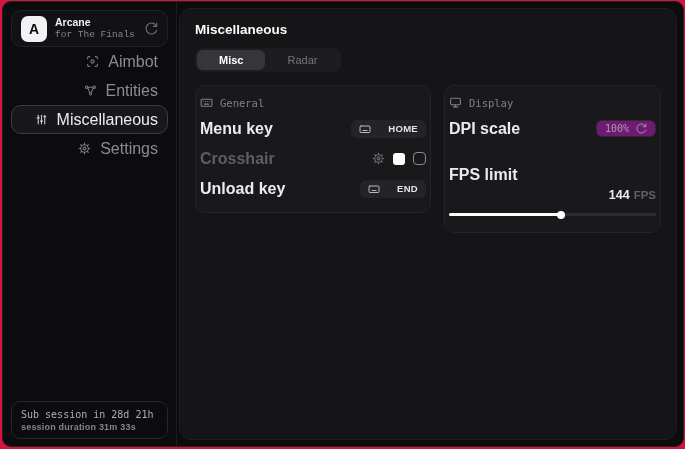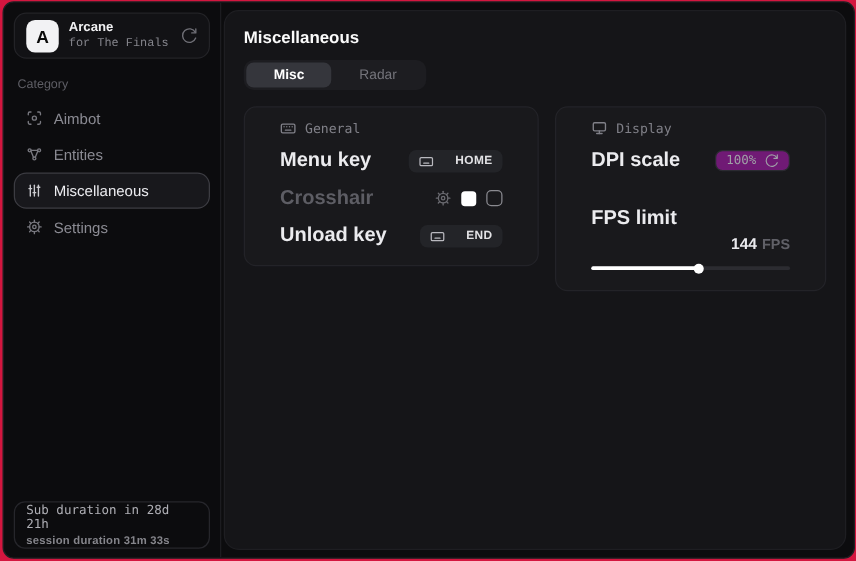--- a/index.html
+++ b/index.html
@@ -20,21 +20,21 @@
     font-weight:bold; font-size:14px; color:#0a0a0a; }
   .app-titles { display:flex; flex-direction:column; line-height:1.25; }
   .app-name { font-size:10.5px; font-weight:bold; color:#f0f0f2; }
   .app-sub { font-size:9.5px; color:#85858c;font-family:Liberation Mono, monospace; }
   .hdr-refresh { margin-left:auto; color:#6f6f76; display:flex; }
 
   .category-label { margin:15px 3px 7px; font-size:10px; color:#5f5f66; }
 
   .nav-item { height:29px; display:flex; align-items:center; gap:9px; padding:0 9px;
     border-radius:10px; border:1px solid transparent; color:#8b8b93;
-    font-size:12px; cursor:default; }
+    font-size:16px; cursor:default;justify-content:flex-end; }
   .nav-item .nicon { display:flex; opacity:.85; }
   .nav-item.selected { border-color:#3c3c42; background:#18181c; color:#ececf0; }
 
   .sub-box { position:absolute; left:8px; right:8px; bottom:7px; height:38px;
     border:1px solid #26262b; border-radius:9px; padding:5px 9px;
     display:flex; flex-direction:column; justify-content:center; gap:2px; }
   .sub-line1 { font-family:"DejaVu Sans Mono", monospace; font-size:10px; color:#aeaeb4; }
   .sub-line2 { font-size:9px; font-weight:bold; color:#85858b; letter-spacing:.2px; }
 
   
@@ -43,21 +43,21 @@
     padding:13px 15px; }
   .page-title { font-size:13.5px; font-weight:bold; color:#fafafa; }
 
   .tabs { display:inline-flex; margin-top:11px; background:#1d1d21;
     border-radius:8px; padding:2px; }
   .tab { font-size:11px; padding:4px 22px; border-radius:6px; color:#74747b; }
   .tab.selected { background:#35363c; color:#ffffff; font-weight:bold; }
 
   .cards { display:flex; gap:13px; margin-top:13px; align-items:flex-start; }
   .card { background:#19191c; border:1px solid #232328; border-radius:10px;
-    padding:10px 28px 13px; }
+    padding:10px 4px 13px; }
   .card-general { width:236px; }
   .card-display { flex:1; }
 
   .card-header { display:flex; align-items:center; gap:7px; color:#808088; }
   .card-title { font-family:"DejaVu Sans Mono", monospace; font-size:10.5px; }
 
   .row { display:flex; align-items:center; justify-content:space-between;
     min-height:21px; margin-top:9px; }
   .row-label { font-size:16px; font-weight:bold; color:#ebebee; }
   .row-label.dim { color:#5d5d64; }
@@ -103,21 +103,20 @@
         <span class="app-sub">for The Finals</span>
       </div>
       <span class="hdr-refresh">
         <svg width="13" height="13" viewBox="0 0 24 24" fill="none" stroke="currentColor" stroke-width="2" stroke-linecap="round" stroke-linejoin="round">
           <path d="M21.5 2v6h-6"></path>
             <path d="M21.34 15.57a10 10 0 1 1-.57-8.38"></path>
         </svg>
       </span>
     </div>
 
-    <div class="category-label">Category</div>
 
     <div class="nav-item">
       <span class="nicon">
         <svg width="13" height="13" viewBox="0 0 24 24" fill="none" stroke="currentColor" stroke-width="2" stroke-linecap="round" stroke-linejoin="round">
           <path d="M3 7V5a2 2 0 0 1 2-2h2"></path>
             <path d="M17 3h2a2 2 0 0 1 2 2v2"></path>
           <path d="M21 17v2a2 2 0 0 1-2 2h-2"></path>
             <path d="M7 21H5a2 2 0 0 1-2-2v-2"></path>
           <circle cx="12" cy="12" r="3"></circle>
         </svg>
@@ -165,21 +164,21 @@
           <line x1="5" y1="12" x2="2" y2="12"></line>
             <line x1="7.05" y1="7.05" x2="4.93" y2="4.93"></line>
           <line x1="12" y1="5" x2="12" y2="2"></line>
             <line x1="16.95" y1="7.05" x2="19.07" y2="4.93"></line>
         </svg>
       </span>
       <span>Settings</span>
     </div>
 
     <div class="sub-box">
-      <span class="sub-line1">Sub duration in 28d 21h</span>
+      <span class="sub-line1">Sub session in 28d 21h</span>
       <span class="sub-line2">session duration 31m 33s</span>
     </div>
   </div>
 
   <div class="main-panel">
 
     <div class="page-title">Miscellaneous</div>
 
     <div class="tabs">
       <div class="tab selected">Misc</div>

